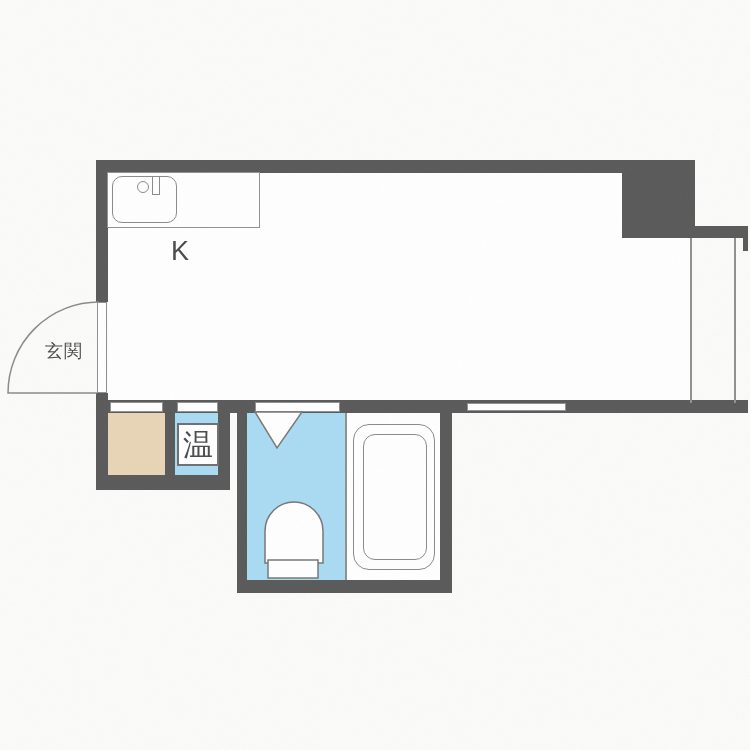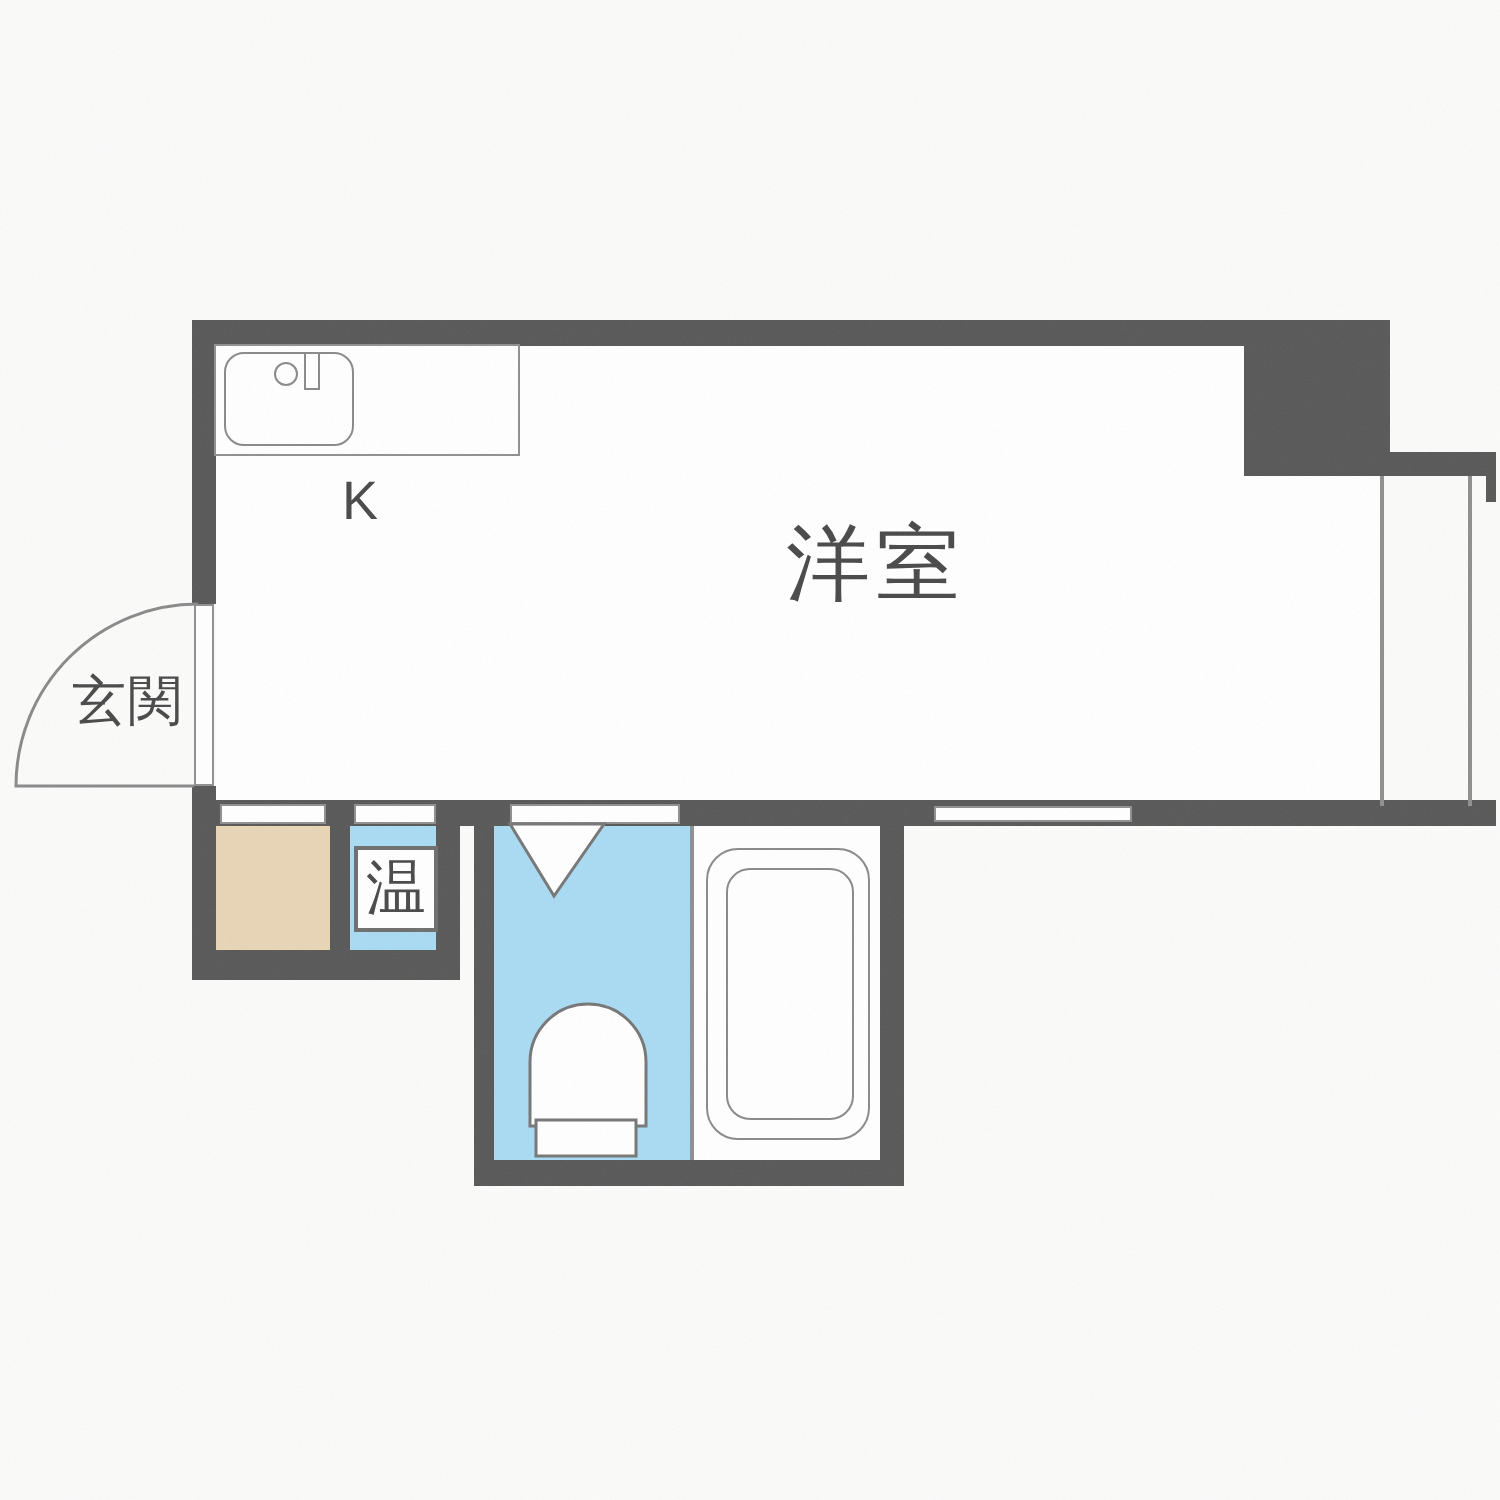--- a/index.html
+++ b/index.html
@@ -15,21 +15,21 @@
   .floor{position:absolute;background:var(--floor);}
   .blue{position:absolute;background:var(--water-blue);}
   .beige{position:absolute;background:var(--entrance-floor);}
   .opening{position:absolute;background:var(--floor);border:1px solid var(--line);}
   .thinline{position:absolute;background:var(--line);}
   .outline{position:absolute;background:var(--floor);border:1.5px solid #8a8a8a;}
   .label{position:absolute;color:var(--text);transform:translate(-50%,-50%);
     white-space:nowrap;line-height:1;}
   .lbl-room{font-size:42px;letter-spacing:3px;}
   .lbl-k{font-size:27px;}
-  .lbl-genkan{font-size:27px;letter-spacing:1px;}
+  .lbl-genkan{font-size:18px;letter-spacing:1px;}
   .lbl-on{font-size:30px;}
   .heater-box{position:absolute;left:177px;top:423px;width:42px;height:43px;
     background:var(--floor);border:2px solid #6f6f6f;}
   svg.overlay{position:absolute;left:0;top:0;pointer-events:none;}
   .noise{position:absolute;left:0;top:0;width:750px;height:750px;
     pointer-events:none;opacity:.05;}
 </style>
 </head>
 <body>
 
@@ -75,21 +75,20 @@
 
   <svg class="overlay" width="750" height="750" viewBox="0 0 750 750">
     <path d="M 99 302 A 91 91 0 0 0 8 393 L 97 393" fill="none" stroke="#8a8a8a" stroke-width="1.5"></path>
     <polygon points="255,412 302,412 277,448" fill="#ffffff" stroke="#777777" stroke-width="1.5"></polygon>
     <path d="M 265 563 L 265 531 A 29 29 0 0 1 323 531 L 323 563 Z" fill="#ffffff" stroke="#777777" stroke-width="1.5"></path>
     <rect x="268" y="560" width="50" height="18" fill="#ffffff" stroke="#777777" stroke-width="1.5"></rect>
   </svg>
 
   <div class="heater-box"></div>
 
-  <div class="label lbl-room" style="left:438px;top:282px;">洋室</div>
   <div class="label lbl-k" style="left:180px;top:251px;">K</div>
   <div class="label lbl-genkan" style="left:64px;top:351px;">玄関</div>
   <div class="label lbl-on" style="left:198px;top:445px;">温</div>
 
   <svg class="noise" width="750" height="750">
     <filter id="n">
         <feTurbulence type="fractalNoise" baseFrequency="0.9" numOctaves="2" stitchTiles="stitch"></feTurbulence>
       </filter>
     <rect width="750" height="750" filter="url(#n)"></rect>
   </svg>

